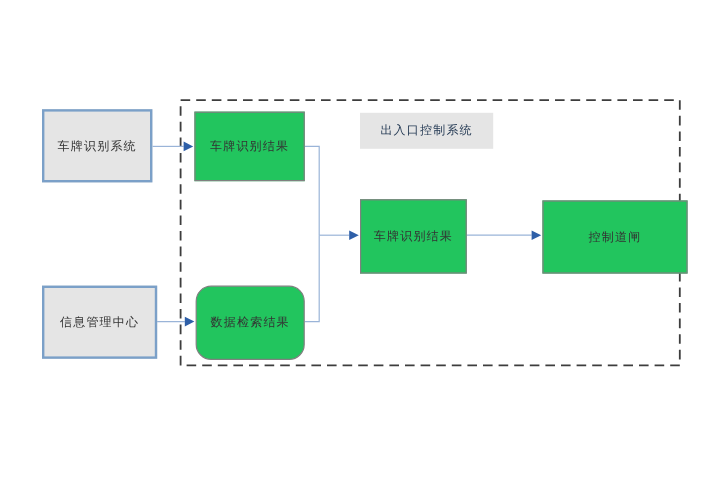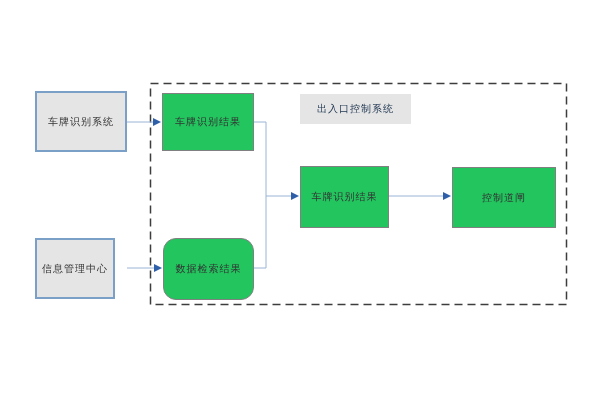--- a/index.html
+++ b/index.html
@@ -29,25 +29,25 @@
   }
   .boundary-label{
     position:absolute;
     display:flex;align-items:center;justify-content:center;
     background:#e5e5e5;
     font-size:10px;color:#1f3550;
     letter-spacing:1px;
   }
   
   #node-ext-1{left:35px;top:91px;width:92px;height:61px;}
-  #node-ext-2{left:35px;top:238px;width:80px;height:61px;}
+  #node-ext-2{left:35px;top:238px;width:96px;height:61px;}
   #node-in-1{left:162px;top:93px;width:92px;height:58px;}
   #node-in-2{left:163px;top:238px;width:91px;height:62px;border-radius:13px;}
   #node-mid{left:300px;top:166px;width:89px;height:62px;}
-  #node-right{left:452px;top:167px;width:104px;height:61px;}
+  #node-right{left:452px;top:167px;width:121px;height:61px;}
   #boundary-label{left:300px;top:94px;width:111px;height:30px;}
 </style>
 </head>
 <body>
 
 <div class="canvas">
 
   <svg width="600" height="400" viewBox="0 0 600 400">
 
     <rect x="150.5" y="83.5" width="416" height="221" fill="none" stroke-width="1.5" stroke-dasharray="8,5" stroke="#3d3d3d"></rect>

